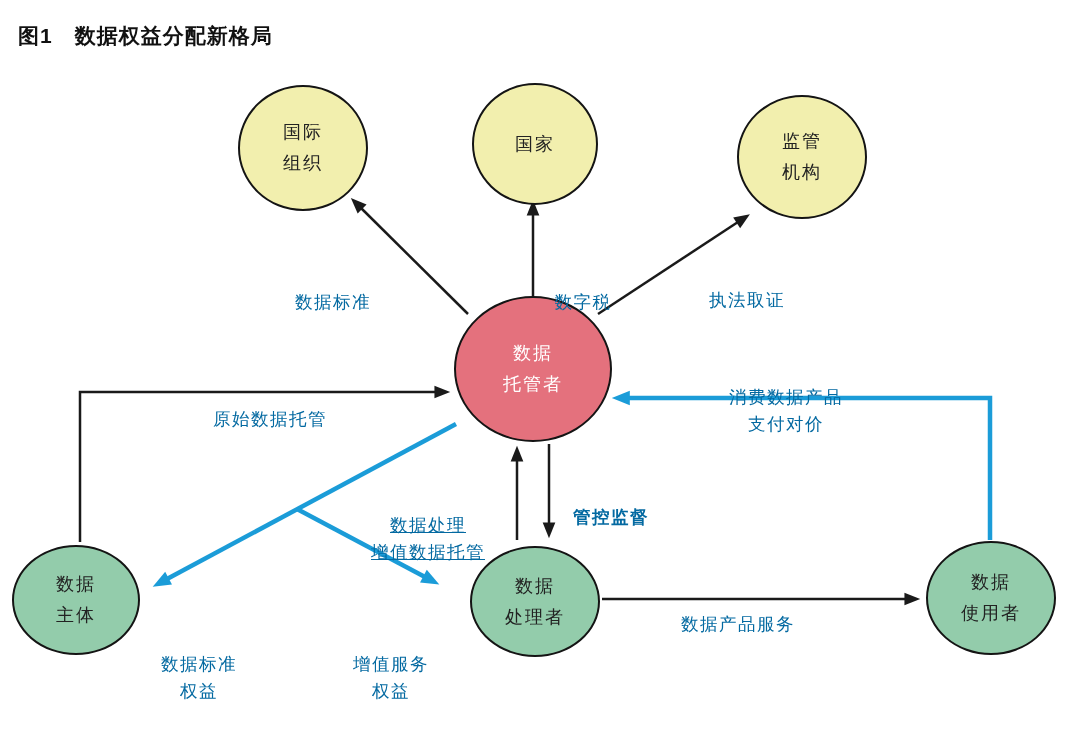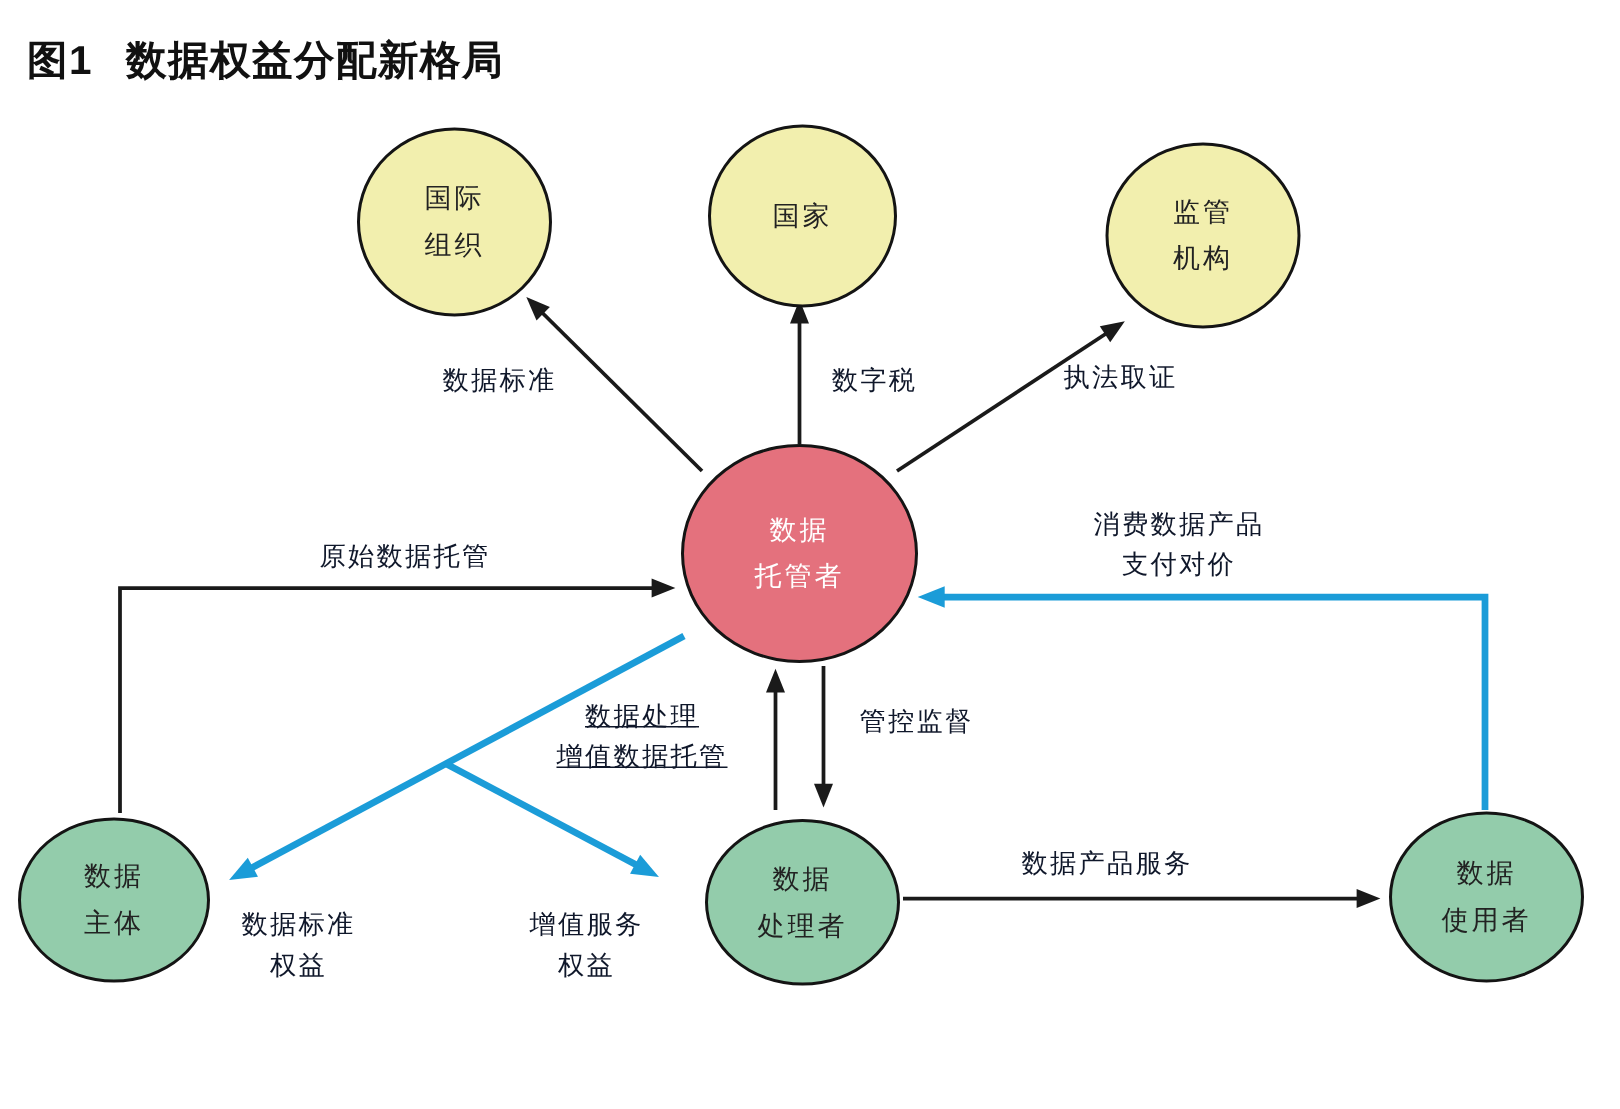--- a/index.html
+++ b/index.html
@@ -9,21 +9,21 @@
     position: relative;
     width: 1080px;
     height: 739px;
     background: #ffffff;
     overflow: hidden;
   }
   .fig-title {
     position: absolute;
     left: 18px;
     top: 22px;
-    font-size: 27px;
+    font-size: 21px;
     font-weight: bold;
     color: #111111;
     letter-spacing: 1px;
     white-space: nowrap;
   }
   .fig-title .fig-no { margin-right: 22px; }
   .arrow-layer {
     position: absolute;
     left: 0; top: 0;
     width: 1080px; height: 739px;
@@ -44,23 +44,24 @@
   }
   .node.yellow { background: #f2efae; }
   .node.red    { background: #e4717d; color: #ffffff; }
   .node.green  { background: #93ccab; }
   .edge-label {
     position: absolute;
     transform: translate(-50%, -50%);
     text-align: center;
     font-size: 17.5px;
     line-height: 27px;
-    color: #0f172a;
+    color: #0369a1;
     letter-spacing: 1.5px;
     white-space: nowrap;
+    margin-top: 48px;
   }
 </style>
 </head>
 <body>
 
 <div class="canvas">
 
   <div class="fig-title">
     <span class="fig-no">图1</span><span>数据权益分配新格局</span>
   </div>
@@ -137,21 +138,21 @@
   <div class="edge-label" style="left:270px; top:371px;">
     <div>原始数据托管</div>
   </div>
 
 
   <div class="edge-label" style="left:428px; top:491px;text-decoration:underline;">
     <div>数据处理</div>
     <div>增值数据托管</div>
   </div>
 
-  <div class="edge-label" style="left:611px; top:481px;">
+  <div class="edge-label" style="left:611px; top:469px;font-weight:bold;">
     <div>管控监督</div>
   </div>
 
   <div class="edge-label" style="left:786px; top:363px;">
     <div>消费数据产品</div>
     <div>支付对价</div>
   </div>
 
   <div class="edge-label" style="left:199px; top:630px;">
     <div>数据标准</div>

